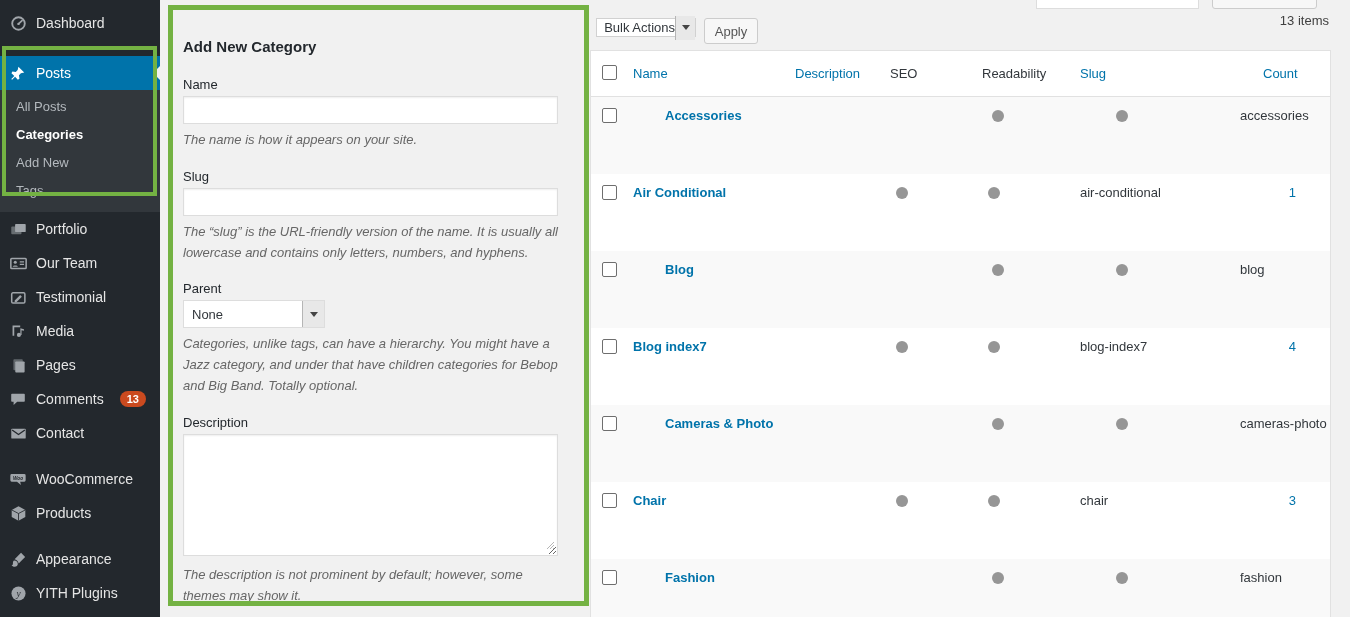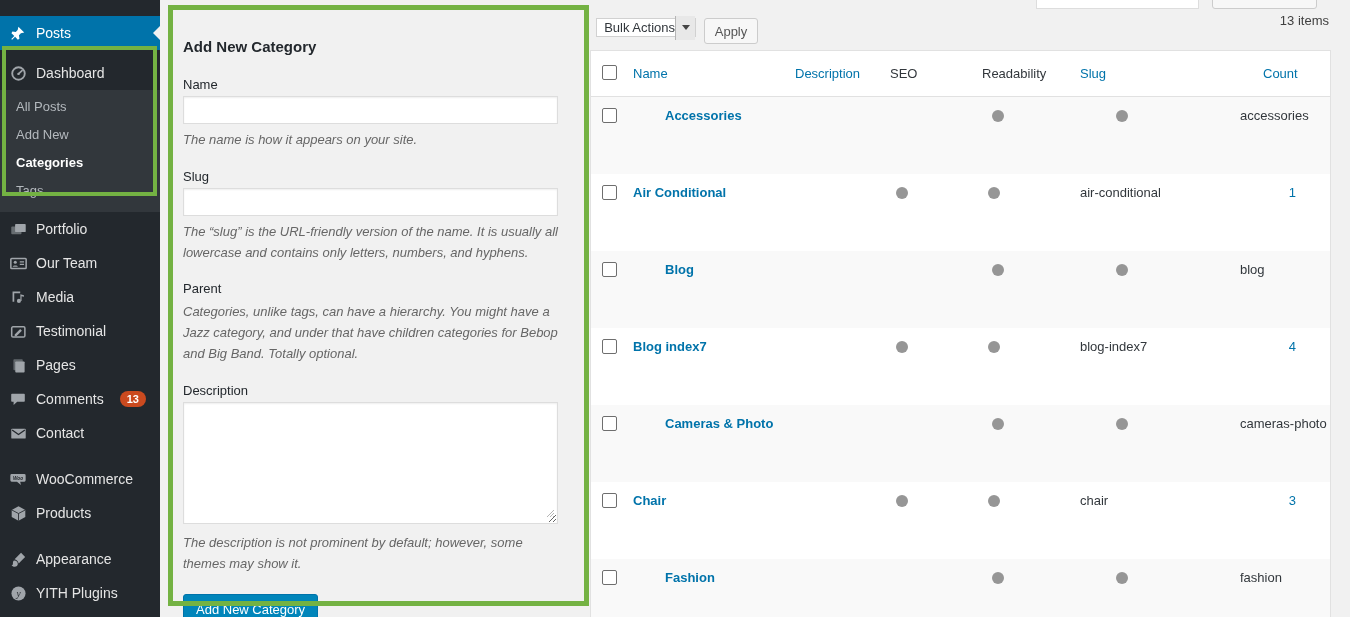--- a/index.html
+++ b/index.html
@@ -110,50 +110,50 @@
     background:#fff; border:1px solid #6e6e6e; border-radius:2px; cursor:pointer; margin:0; }
   .thead input[type="checkbox"] { margin-top:0; }
 </style>
 </head>
 <body>
 
 <div id="stage">
 
   <div id="sidebar">
 
-    <div class="mi active" id="posts-item">
-      <span class="ic">
-        <svg width="16" height="16" viewBox="0 0 20 20">
-            <path fill="currentColor" d="M10.5 2.2 L17.8 9.5 L13.6 10.4 L11.2 12.8 L11.8 17.2 L9.8 18.4 L6.4 14.6 L2.6 18.4 L1.6 17.4 L5.4 13.6 L1.8 10.2 L3 8.2 L7.2 8.8 L9.6 6.4 Z"></path>
-          </svg>
-      </span>
-      <span class="lbl">Posts</span>
-      <span class="notch"></span>
-    </div>
-
     <div class="mi" id="dashboard-item">
       <span class="ic">
         <svg width="17" height="17" viewBox="0 0 20 20">
             <circle cx="10" cy="10" r="7.4" fill="none" stroke="currentColor" stroke-width="2.2"></circle>
             <path d="M10 10.5L14.2 6.6" stroke="currentColor" stroke-width="2" stroke-linecap="round"></path>
             <circle cx="10" cy="10.5" r="1.4" fill="currentColor"></circle>
           </svg>
       </span>
       <span class="lbl">Dashboard</span>
     </div>
 
+    <div class="mi active" id="posts-item">
+      <span class="ic">
+        <svg width="16" height="16" viewBox="0 0 20 20">
+            <path fill="currentColor" d="M10.5 2.2 L17.8 9.5 L13.6 10.4 L11.2 12.8 L11.8 17.2 L9.8 18.4 L6.4 14.6 L2.6 18.4 L1.6 17.4 L5.4 13.6 L1.8 10.2 L3 8.2 L7.2 8.8 L9.6 6.4 Z"></path>
+          </svg>
+      </span>
+      <span class="lbl">Posts</span>
+      <span class="notch"></span>
+    </div>
+
     <div class="submenu">
       <div class="sub-item">
         <span>All Posts</span>
       </div>
+      <div class="sub-item current">
+        <span>Categories</span>
+      </div>
       <div class="sub-item">
         <span>Add New</span>
-      </div>
-      <div class="sub-item current">
-        <span>Categories</span>
       </div>
       <div class="sub-item">
         <span>Tags</span>
       </div>
     </div>
 
     <div class="mi">
       <span class="ic">
         <svg width="17" height="17" viewBox="0 0 20 20">
             <rect x="1.5" y="6.5" width="12" height="9" rx="1" fill="currentColor" opacity="0.55"></rect>
@@ -171,41 +171,41 @@
             <path d="M3.2 13.8c0-2 6-2 6 0z" fill="currentColor"></path>
             <path d="M11.5 8h5M11.5 11h5" stroke="currentColor" stroke-width="1.5"></path>
           </svg>
       </span>
       <span class="lbl">Our Team</span>
     </div>
 
     <div class="mi">
       <span class="ic">
         <svg width="17" height="17" viewBox="0 0 20 20">
+            <rect x="2" y="4.5" width="15.5" height="12" rx="1.5" fill="none" stroke="currentColor" stroke-width="1.8"></rect>
+            <path d="M5.5 13.5l6.5-6.5 2 2-6.5 6.5h-2z" fill="currentColor"></path>
+          </svg>
+      </span>
+      <span class="lbl">Testimonial</span>
+    </div>
+
+    <div class="mi">
+      <span class="ic">
+        <svg width="17" height="17" viewBox="0 0 20 20">
             <path fill="currentColor" d="M3 3h9v2H5v10h-2z"></path>
             <circle cx="10.5" cy="14" r="2.4" fill="currentColor"></circle>
             <path d="M12.2 14V6.2l4.2 1.2v1.8l-2.8-.8V14z" fill="currentColor"></path>
           </svg>
       </span>
       <span class="lbl">Media</span>
     </div>
 
     <div class="mi">
       <span class="ic">
         <svg width="17" height="17" viewBox="0 0 20 20">
-            <rect x="2" y="4.5" width="15.5" height="12" rx="1.5" fill="none" stroke="currentColor" stroke-width="1.8"></rect>
-            <path d="M5.5 13.5l6.5-6.5 2 2-6.5 6.5h-2z" fill="currentColor"></path>
-          </svg>
-      </span>
-      <span class="lbl">Testimonial</span>
-    </div>
-
-    <div class="mi">
-      <span class="ic">
-        <svg width="17" height="17" viewBox="0 0 20 20">
             <rect x="4" y="2.5" width="11" height="13" rx="1" fill="currentColor" opacity="0.5"></rect>
             <rect x="6.2" y="5.2" width="11" height="13" rx="1" fill="currentColor"></rect>
           </svg>
       </span>
       <span class="lbl">Pages</span>
     </div>
 
     <div class="mi">
       <span class="ic">
         <svg width="16" height="16" viewBox="0 0 20 20">
@@ -280,20 +280,26 @@
 
     <label class="f-label">Name</label>
     <input class="f-input" type="text" style="">
     <p class="f-help">The name is how it appears on your site.</p>
 
     <label class="f-label">Slug</label>
     <input class="f-input" type="text" style="">
     <p class="f-help">The “slug” is the URL-friendly version of the name. It is usually all lowercase and contains only letters, numbers, and hyphens.</p>
 
     <label class="f-label">Parent</label>
+    <div class="f-select">
+      <span>None</span>
+      <span class="sel-arrow-box">
+          <span class="sel-caret"></span>
+        </span>
+    </div>
     <p class="f-help">Categories, unlike tags, can have a hierarchy. You might have a Jazz category, and under that have children categories for Bebop and Big Band. Totally optional.</p>
 
     <label class="f-label">Description</label>
     <div id="desc-wrap">
       <textarea id="desc-textarea" style=""></textarea>
       <span class="grip">
         <svg width="9" height="9">
             <path d="M8 1L1 8M8 4L4 8M8 7L7 8" stroke="#b5b5b5" fill="none"></path>
           </svg>
       </span>

